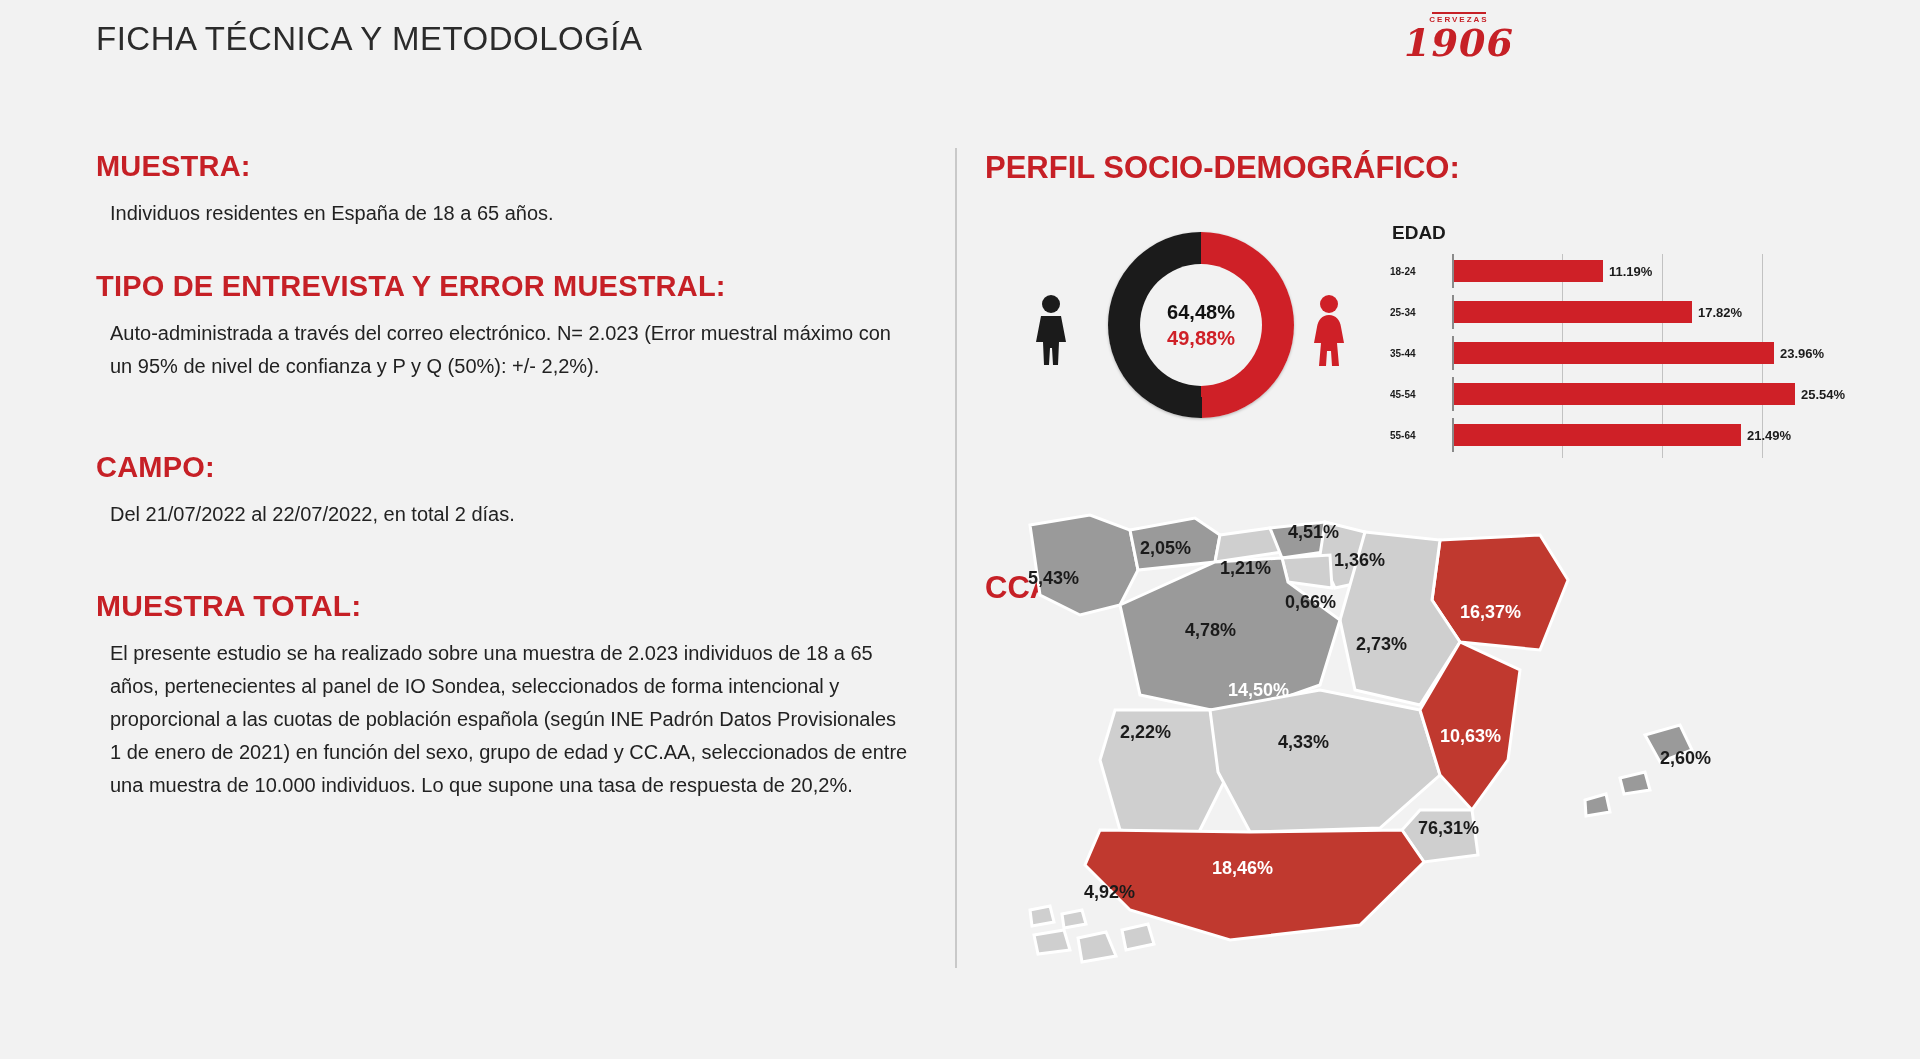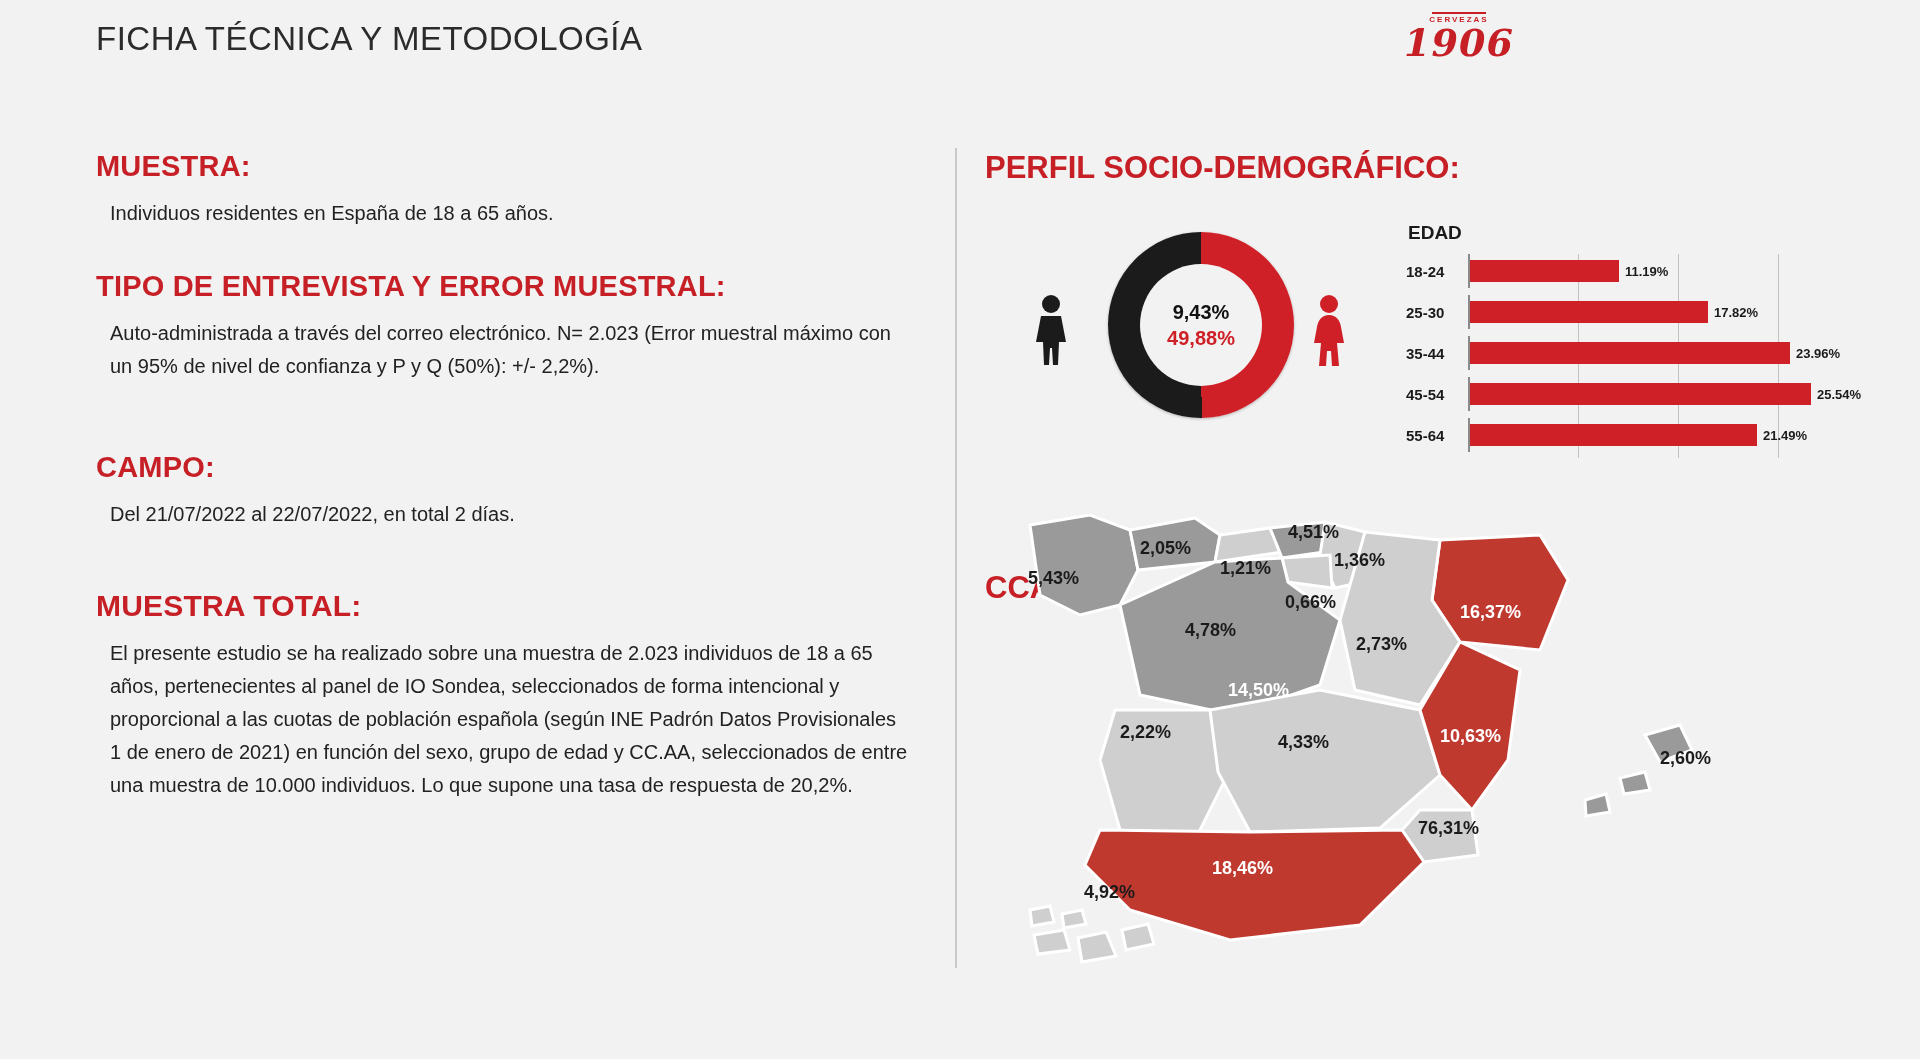--- a/index.html
+++ b/index.html
@@ -152,21 +152,20 @@
   .icon-person.male { left: 18px; }
   .icon-person.female { left: 296px; }
 
   
   .age-wrap {
     position: absolute;
     left: 1390px;
     top: 222px;
     width: 500px;
     height: 250px;
-    margin-left: 16px;
   }
   .age-title {
     font-size: 19px;
     font-weight: bold;
     color: #1b1b1b;
     margin: 0 0 10px 2px;
   }
   .age-rows { position: relative; }
   .grid-line {
     position: absolute;
@@ -177,21 +176,21 @@
   }
   .age-row {
     display: flex;
     align-items: center;
     height: 34px;
     margin-bottom: 7px;
     position: relative;
   }
   .age-label {
     width: 62px;
-    font-size: 15px;
+    font-size: 10px;
     font-weight: bold;
     color: #1b1b1b;
   }
   .age-axis {
     width: 2px;
     align-self: stretch;
     background: #8a8a8a;
   }
   .age-bar {
     height: 22px;
@@ -273,21 +272,21 @@
 </div>
 
 <div class="gender-wrap">
   <svg class="icon-person male" width="46" height="72" viewBox="0 0 46 72">
     <circle cx="23" cy="10" r="9" fill="#1b1b1b"></circle>
     <path d="M13 22h20l5 26h-7l-1 23h-5l-1-17h-2l-1 17h-5l-1-23h-7z" fill="#1b1b1b"></path>
   </svg>
 
   <div class="donut">
     <div class="donut-hole">
-      <div class="val-male">9,43%</div>
+      <div class="val-male">64,48%</div>
       <div class="val-female">49,88%</div>
     </div>
   </div>
 
   <svg class="icon-person female" width="46" height="72" viewBox="0 0 46 72">
     <circle cx="23" cy="10" r="9" fill="#cf2027"></circle>
     <path d="M23 21c-7 0-11 5-12 12l-3 16h7l-2 23h7l1-15h4l1 15h7l-2-23h7l-3-16c-1-7-5-12-12-12z" fill="#cf2027"></path>
   </svg>
 </div>
 
@@ -299,21 +298,21 @@
     <div class="grid-line" style="left:372px;"></div>
 
     <div class="age-row">
       <div class="age-label">18-24</div>
       <div class="age-axis"></div>
       <div class="age-bar" style="width:149px;"></div>
       <div class="age-value">11.19%</div>
     </div>
 
     <div class="age-row">
-      <div class="age-label">25-30</div>
+      <div class="age-label">25-34</div>
       <div class="age-axis"></div>
       <div class="age-bar" style="width:238px;"></div>
       <div class="age-value">17.82%</div>
     </div>
 
     <div class="age-row">
       <div class="age-label">35-44</div>
       <div class="age-axis"></div>
       <div class="age-bar" style="width:320px;"></div>
       <div class="age-value">23.96%</div>

